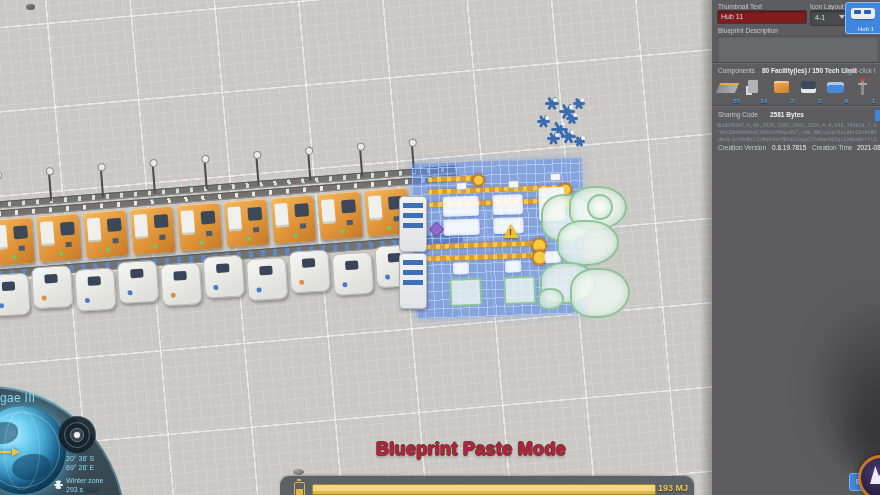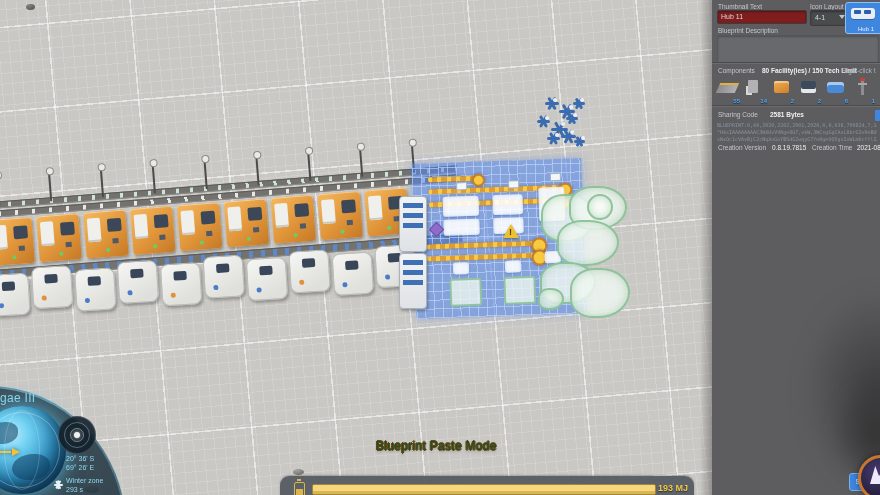--- a/index.html
+++ b/index.html
@@ -72,22 +72,22 @@
     box-shadow:inset 0 0 8px rgba(126,186,140,.5);border-radius:46% 54% 58% 42%;}
   .gblob.circ{border-radius:50%;background:rgba(250,253,250,.9);}
   
   .plant{position:absolute;z-index:3;}
   .plant i{position:absolute;left:0;top:50%;width:100%;height:3px;background:#3b6cb0;border-radius:2px;}
   .plant i:nth-child(2){transform:rotate(60deg);}
   .plant i:nth-child(3){transform:rotate(120deg);}
   .plant i.wdot{width:4px;height:4px;left:60%;top:20%;background:#eef2f8;border-radius:50%;}
   .rock{position:absolute;background:#9e9d99;border-radius:50%;box-shadow:inset -2px -2px 3px rgba(0,0,0,.25);z-index:2;}
   
-  .paste-label{position:absolute;left:376px;top:439px;z-index:10;font-size:12px;font-weight:normal;
-    color:#14532d;letter-spacing:.3px;
+  .paste-label{position:absolute;left:376px;top:439px;z-index:10;font-size:18px;font-weight:bold;
+    color:#be185d;letter-spacing:.3px;
     text-shadow:0 1px 0 #6b4410, 0 -1px 0 #6b4410, 1px 0 0 #6b4410, -1px 0 0 #6b4410, 0 2px 3px rgba(0,0,0,.35);}
   
   .energy{position:absolute;left:280px;top:476px;width:414px;height:26px;z-index:10;
     background:rgba(84,90,96,.94);border-radius:9px 9px 0 0;box-shadow:0 -1px 2px rgba(0,0,0,.25);}
   .battery{position:absolute;left:14px;top:6px;width:9px;height:13px;border:1.5px solid #dcb54c;border-radius:2px;}
   .battery::before{content:'';position:absolute;left:2px;top:-4px;width:4px;height:2px;background:#dcb54c;}
   .battery::after{content:'';position:absolute;left:1px;bottom:1px;right:1px;height:6px;background:#dcb54c;}
   .efill{position:absolute;left:32px;top:8px;width:342px;height:9px;background:#f4d77f;
     border:1px solid #a8852e;border-radius:2px;box-shadow:inset 0 -3px 0 #d9b654;}
   .evalue{position:absolute;right:6px;top:7px;font-size:9px;font-weight:bold;color:#f2c84b;

